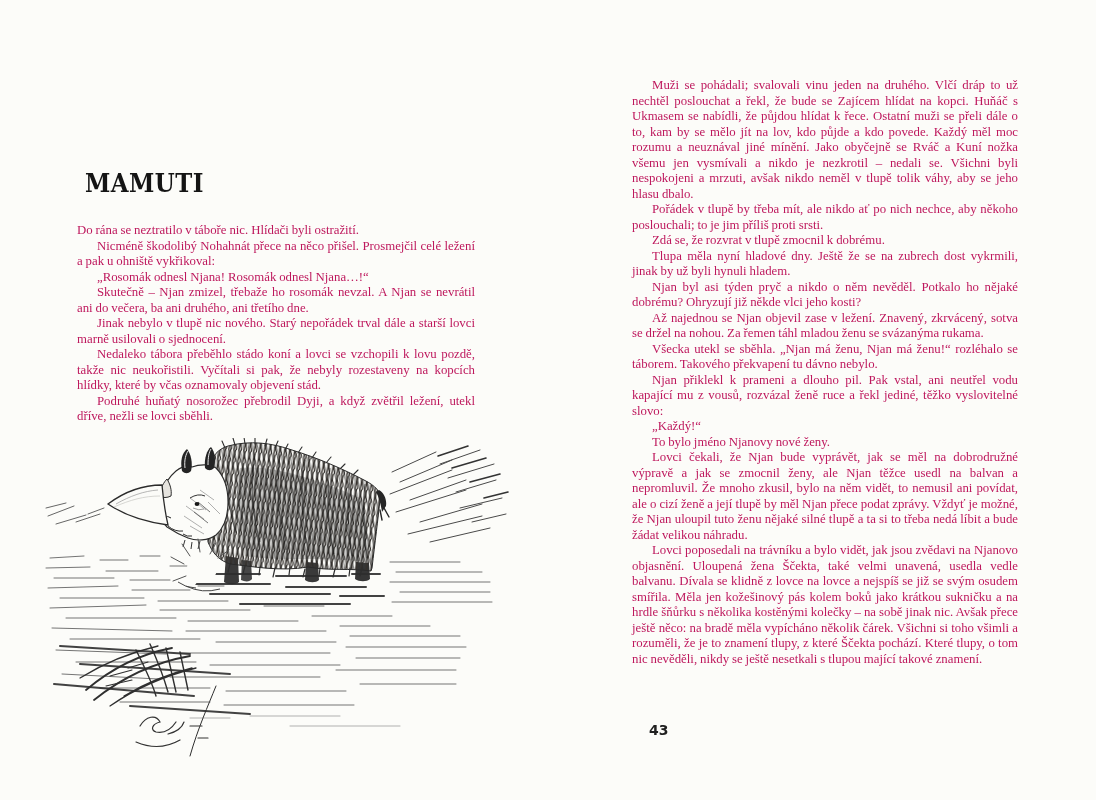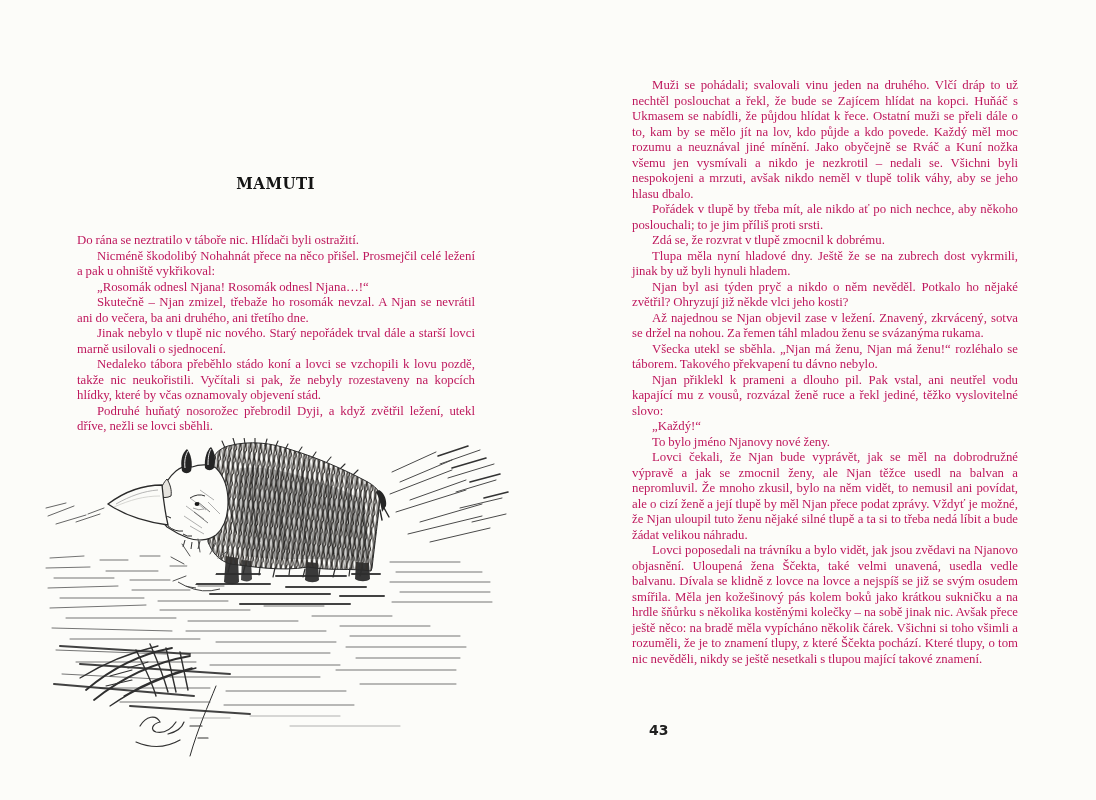--- a/index.html
+++ b/index.html
@@ -4,32 +4,32 @@
 <style>
   html,body{margin:0;padding:0;}
   body{width:1096px;height:800px;background:#ffffff;}
   .spread{
     position:relative;width:1096px;height:800px;overflow:hidden;
     background:#fcfcf9;color:#1d1d1b;
     font-family:"Liberation Serif","DejaVu Serif",serif;
   }
   .chapter-title{
     position:absolute;left:77px;top:171px;width:398px;
-    text-align:center;font-weight:bold;font-size:17px;line-height:24px;
+    font-weight:bold;font-size:26px;line-height:24px;
     color:#141414;font-family:"DejaVu Serif","Liberation Serif",serif;
     letter-spacing:.5px;
   }
   .chapter-title .squeeze{display:inline-block;transform:scaleX(.88);transform-origin:center;}
   .page-text{
     position:absolute;text-align:justify;font-size:12.8px;line-height:15.5px;
     word-spacing:-0.3px;color:#be185d;
   }
   .page-text p{margin:0;text-indent:20px;}
   .page-text p.no-indent{text-indent:0;}
-  .left-text{left:77px;top:233px;width:398px;}
+  .left-text{left:77px;top:223px;width:398px;}
   .right-text{left:632px;top:78px;width:386px;}
   .page-number{
     position:absolute;left:649px;top:722px;font-size:14px;font-weight:bold;
     font-family:"DejaVu Sans","Liberation Sans",sans-serif;color:#202020;
   }
   .illustration{position:absolute;left:40px;top:438px;width:470px;height:320px;}
   .illustration svg{display:block;width:470px;height:320px;}
 </style>
 </head>
 <body>
@@ -176,21 +176,21 @@
       </svg>
     </div>
   </div>
 
   <div>
     <div class="page-text right-text">
       <p>Muži se pohádali; svalovali vinu jeden na druhého. Vlčí dráp to už nechtěl poslouchat a řekl, že bude se Zajícem hlídat na kopci. Huňáč s Ukmasem se nabídli, že půjdou hlídat k řece. Ostatní muži se přeli dále o to, kam by se mělo jít na lov, kdo půjde a kdo povede. Každý měl moc rozumu a neuznával jiné mínění. Jako obyčejně se Rváč a Kuní nožka všemu jen vysmívali a nikdo je nezkrotil – nedali se. Všichni byli nespokojeni a mrzuti, avšak nikdo neměl v tlupě tolik váhy, aby se jeho hlasu dbalo.</p>
       <p>Pořádek v tlupě by třeba mít, ale nikdo ať po nich nechce, aby někoho poslouchali; to je jim příliš proti srsti.</p>
       <p>Zdá se, že rozvrat v tlupě zmocnil k dobrému.</p>
       <p>Tlupa měla nyní hladové dny. Ještě že se na zubrech dost vykrmili, jinak by už byli hynuli hladem.</p>
-      <p>Njan byl asi týden pryč a nikdo o něm nevěděl. Potkalo ho nějaké zvětřil? Ohryzují již někde vlci jeho kosti?</p>
+      <p>Njan byl asi týden pryč a nikdo o něm nevěděl. Potkalo ho nějaké dobrému? Ohryzují již někde vlci jeho kosti?</p>
       <p>Až najednou se Njan objevil zase v ležení. Znavený, zkrvácený, sotva se držel na nohou. Za řemen táhl mladou ženu se svázanýma rukama.</p>
       <p>Všecka utekl se sběhla. „Njan má ženu, Njan má ženu!“ rozléhalo se táborem. Takového překvapení tu dávno nebylo.</p>
       <p>Njan přiklekl k prameni a dlouho pil. Pak vstal, ani neutřel vodu kapající mu z vousů, rozvázal ženě ruce a řekl jediné, těžko vyslovitelné slovo:</p>
       <p>„Každý!“</p>
       <p>To bylo jméno Njanovy nové ženy.</p>
       <p>Lovci čekali, že Njan bude vyprávět, jak se měl na dobrodružné výpravě a jak se zmocnil ženy, ale Njan těžce usedl na balvan a nepromluvil. Že mnoho zkusil, bylo na něm vidět, to nemusil ani povídat, ale o cizí ženě a její tlupě by měl Njan přece podat zprávy. Vždyť je možné, že Njan uloupil tuto ženu nějaké silné tlupě a ta si to třeba nedá líbit a bude žádat velikou náhradu.</p>
       <p>Lovci poposedali na trávníku a bylo vidět, jak jsou zvědavi na Njanovo objasnění. Uloupená žena Ščekta, také velmi unavená, usedla vedle balvanu. Dívala se klidně z lovce na lovce a nejspíš se již se svým osudem smířila. Měla jen kožešinový pás kolem boků jako krátkou sukničku a na hrdle šňůrku s několika kostěnými kolečky – na sobě jinak nic. Avšak přece ještě něco: na bradě měla vypícháno několik čárek. Všichni si toho všimli a rozuměli, že je to znamení tlupy, z které Ščekta pochází. Které tlupy, o tom nic nevěděli, nikdy se ještě nesetkali s tlupou mající takové znamení.</p>
     </div>
     <div class="page-number">43</div>
   </div>

